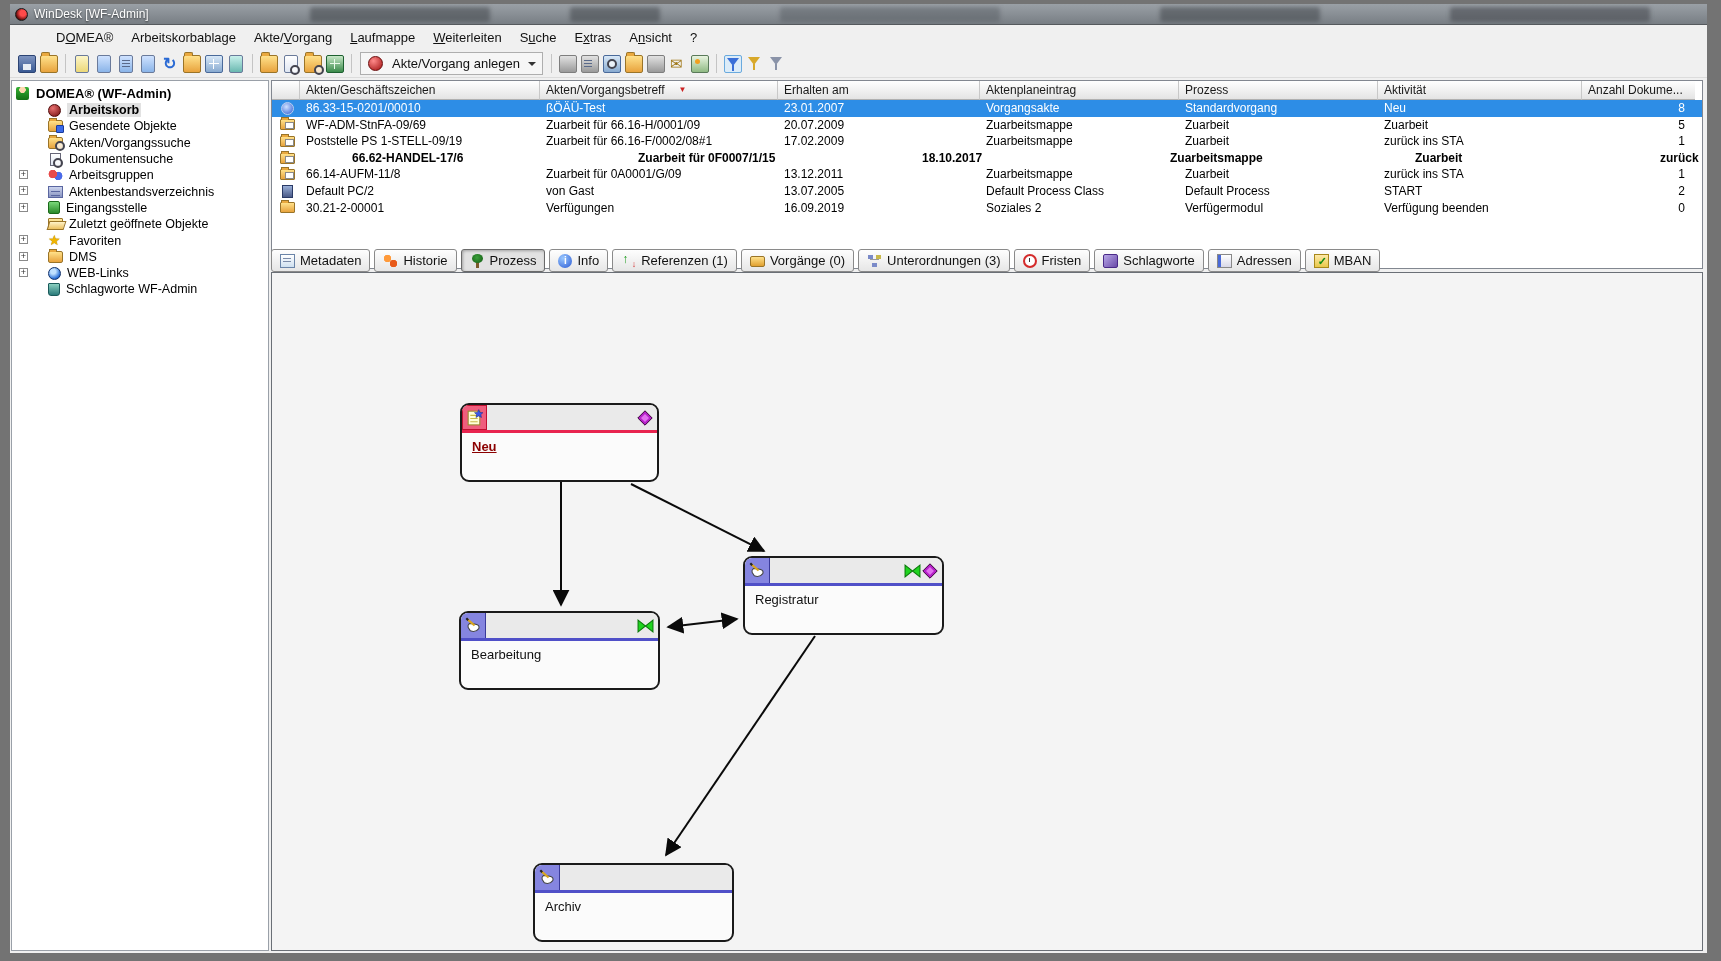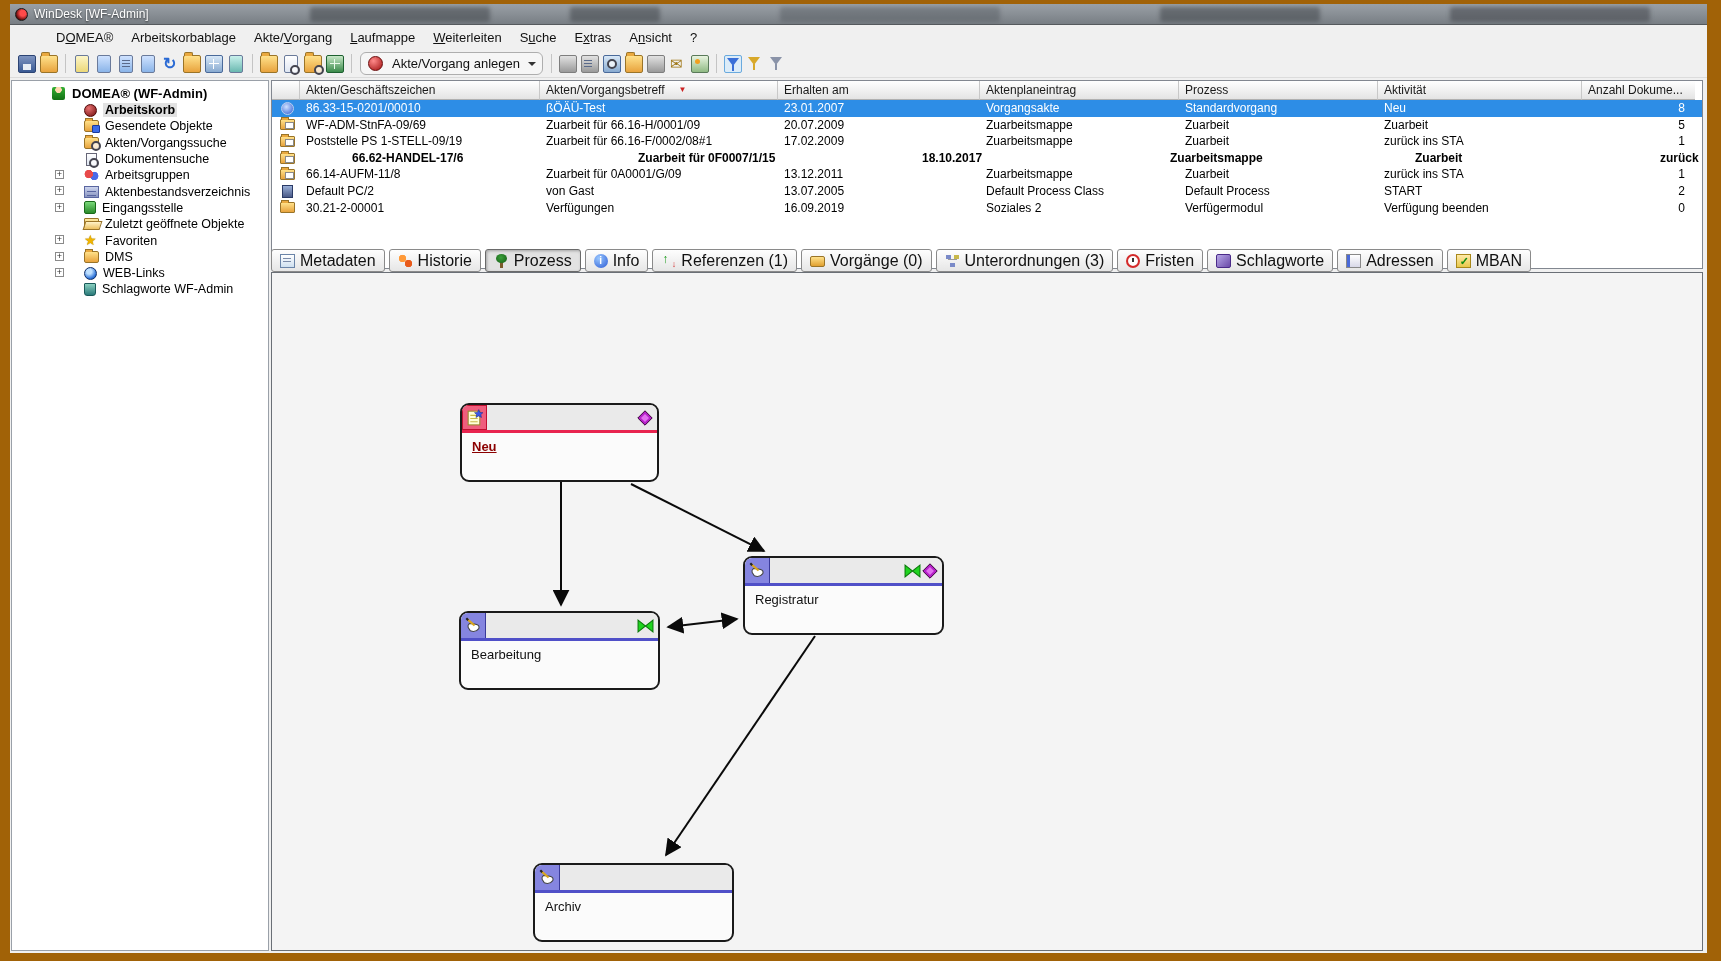--- a/index.html
+++ b/index.html
@@ -1,17 +1,17 @@
 <!DOCTYPE html>
 <html><head>
 <meta charset="utf-8">
 <style>
   * { margin:0; padding:0; box-sizing:border-box; }
   html,body { width:1721px; height:961px; overflow:hidden; font-family:"Liberation Sans",sans-serif; }
-  .frame { position:absolute; inset:0; width:1721px; height:961px; background:#a16207; }
+  .frame { position:absolute; inset:0; width:1721px; height:961px; background:#737373; }
 
   
   .titlebar { position:absolute; left:10px; right:14px; top:4px; height:21px;
     background:linear-gradient(#9aa0a6,#787e84); border-bottom:1px solid #55595d;
     display:flex; align-items:center; overflow:hidden; }
   .blob { position:absolute; top:3px; height:15px; border-radius:3px;
     background:rgba(52,55,60,.45); filter:blur(2px); }
   .app-icon { width:13px; height:13px; margin:0 6px 0 5px; border-radius:50%; flex:none;
     background:radial-gradient(circle at 62% 38%, #ff4a4a 0 30%, #5a0a0a 72%);
     border:1px solid #1a1a1a; position:relative; z-index:2; }
@@ -60,28 +60,28 @@
     border-radius:50%; background:#f0a020; }
   .has-mag::after { content:""; position:absolute; right:-3px; bottom:-3px; width:6px; height:6px;
     border:2px solid #44444f; border-radius:50%; background:rgba(255,255,255,.75); }
   .funnel::before { content:""; position:absolute; left:2px; top:2px;
     border-left:6px solid transparent; border-right:6px solid transparent; border-top:8px solid #3a6fd8; }
   .funnel::after { content:""; position:absolute; left:7px; top:9px; width:2px; height:6px; background:#3a6fd8; }
   .funnel.yellow::before { border-top-color:#d8a82a; } .funnel.yellow::after { background:#d8a82a; }
   .funnel.gray::before { border-top-color:#8a93a8; } .funnel.gray::after { background:#8a93a8; }
   .tool-active { border:1px solid #6aaade; background:#dcecf8; border-radius:2px; }
   .combo { display:flex; align-items:center; height:23px; border:1px solid #aeaeae;
-    border-radius:6px; background:#f6f6f6; padding:0 6px 0 4px; margin:0 3px; }
+    border-radius:0; background:#f6f6f6; padding:0 6px 0 4px; margin:0 3px; }
   .combo-label { font-size:13px; margin:0 6px; color:#111; }
   .caret { width:0; height:0; border-left:4px solid transparent; border-right:4px solid transparent;
     border-top:4px solid #333; margin-left:2px; }
 
   
   .tree-panel { position:absolute; left:1px; top:55px; width:258px; bottom:2px;
-    background:#fff; border:1px solid #9aa0a8; padding-top:4px; font-size:12.5px; overflow:hidden;padding-left:36px; }
+    background:#fff; border:1px solid #9aa0a8; padding-top:4px; font-size:12.5px; overflow:hidden; }
   .right-region { position:absolute; left:261px; top:55px; right:4px; bottom:2px; }
 
   
   .tree-root { height:17px; display:flex; align-items:center; padding-left:4px; gap:7px;
     font-weight:bold; font-size:13px; }
   .tree-item { height:16.3px; display:flex; align-items:center; padding-left:36px; gap:6px; position:relative; }
   .expander { position:absolute; left:7px; top:3px; width:9px; height:9px; border:1px solid #8a8a8a;
     background:#fff; font:9px/7px "Liberation Sans",sans-serif; text-align:center; color:#333; }
   .expander::before { content:"+"; }
   .tree-label { white-space:nowrap; }
@@ -139,21 +139,21 @@
   .ri-process { width:11px; height:13px; background:linear-gradient(#9ab0d8,#4a5a88); border:1px solid #2a3a66; }
   .ri-folder { width:15px; height:11px; background:linear-gradient(#ffe18a,#e8a33d);
     border:1px solid #9a7428; border-radius:1px; }
   .ri-folder::before { content:""; position:absolute; top:-3px; left:0; width:6px; height:2px;
     background:#eaa93f; border:1px solid #9a7428; border-bottom:none; }
 
   
   .tabbar { position:absolute; left:0; top:168px; right:0; height:25px; display:flex; gap:4px; align-items:center; }
   .tab { display:inline-flex; align-items:center; gap:5px; height:23px; padding:0 8px;
     border:1px solid #8a8a8a; border-radius:3px; background:linear-gradient(#fefefe,#e6e6e6);
-    font-size:16px; color:#111; white-space:nowrap; cursor:default; }
+    font-size:13px; color:#111; white-space:nowrap; cursor:default; }
   .tab.active { background:#e2e2e2; box-shadow:inset 1px 1px 3px rgba(0,0,0,.28); border-color:#6a6a6a; }
   .tabi { width:15px; height:14px; position:relative; flex:none; }
   .tabi-meta { background:linear-gradient(#ffffff,#cfe0f0); border:1px solid #6a84a8; }
   .tabi-meta::after { content:""; position:absolute; left:2px; top:3px; width:8px; height:6px;
     background:repeating-linear-gradient(#7a8aa8 0 1px, transparent 1px 3px); }
   .tabi-hist { background:
     radial-gradient(circle at 30% 32%, #ff9a3a 0 3.5px, rgba(0,0,0,0) 4px),
     radial-gradient(circle at 70% 68%, #e85a1a 0 3.5px, rgba(0,0,0,0) 4px); }
   .tabi-proc { background:linear-gradient(#7a5a2a,#7a5a2a) 6px 7px/3px 7px no-repeat; }
   .tabi-proc::before { content:""; position:absolute; left:2px; top:0; width:11px; height:9px;

